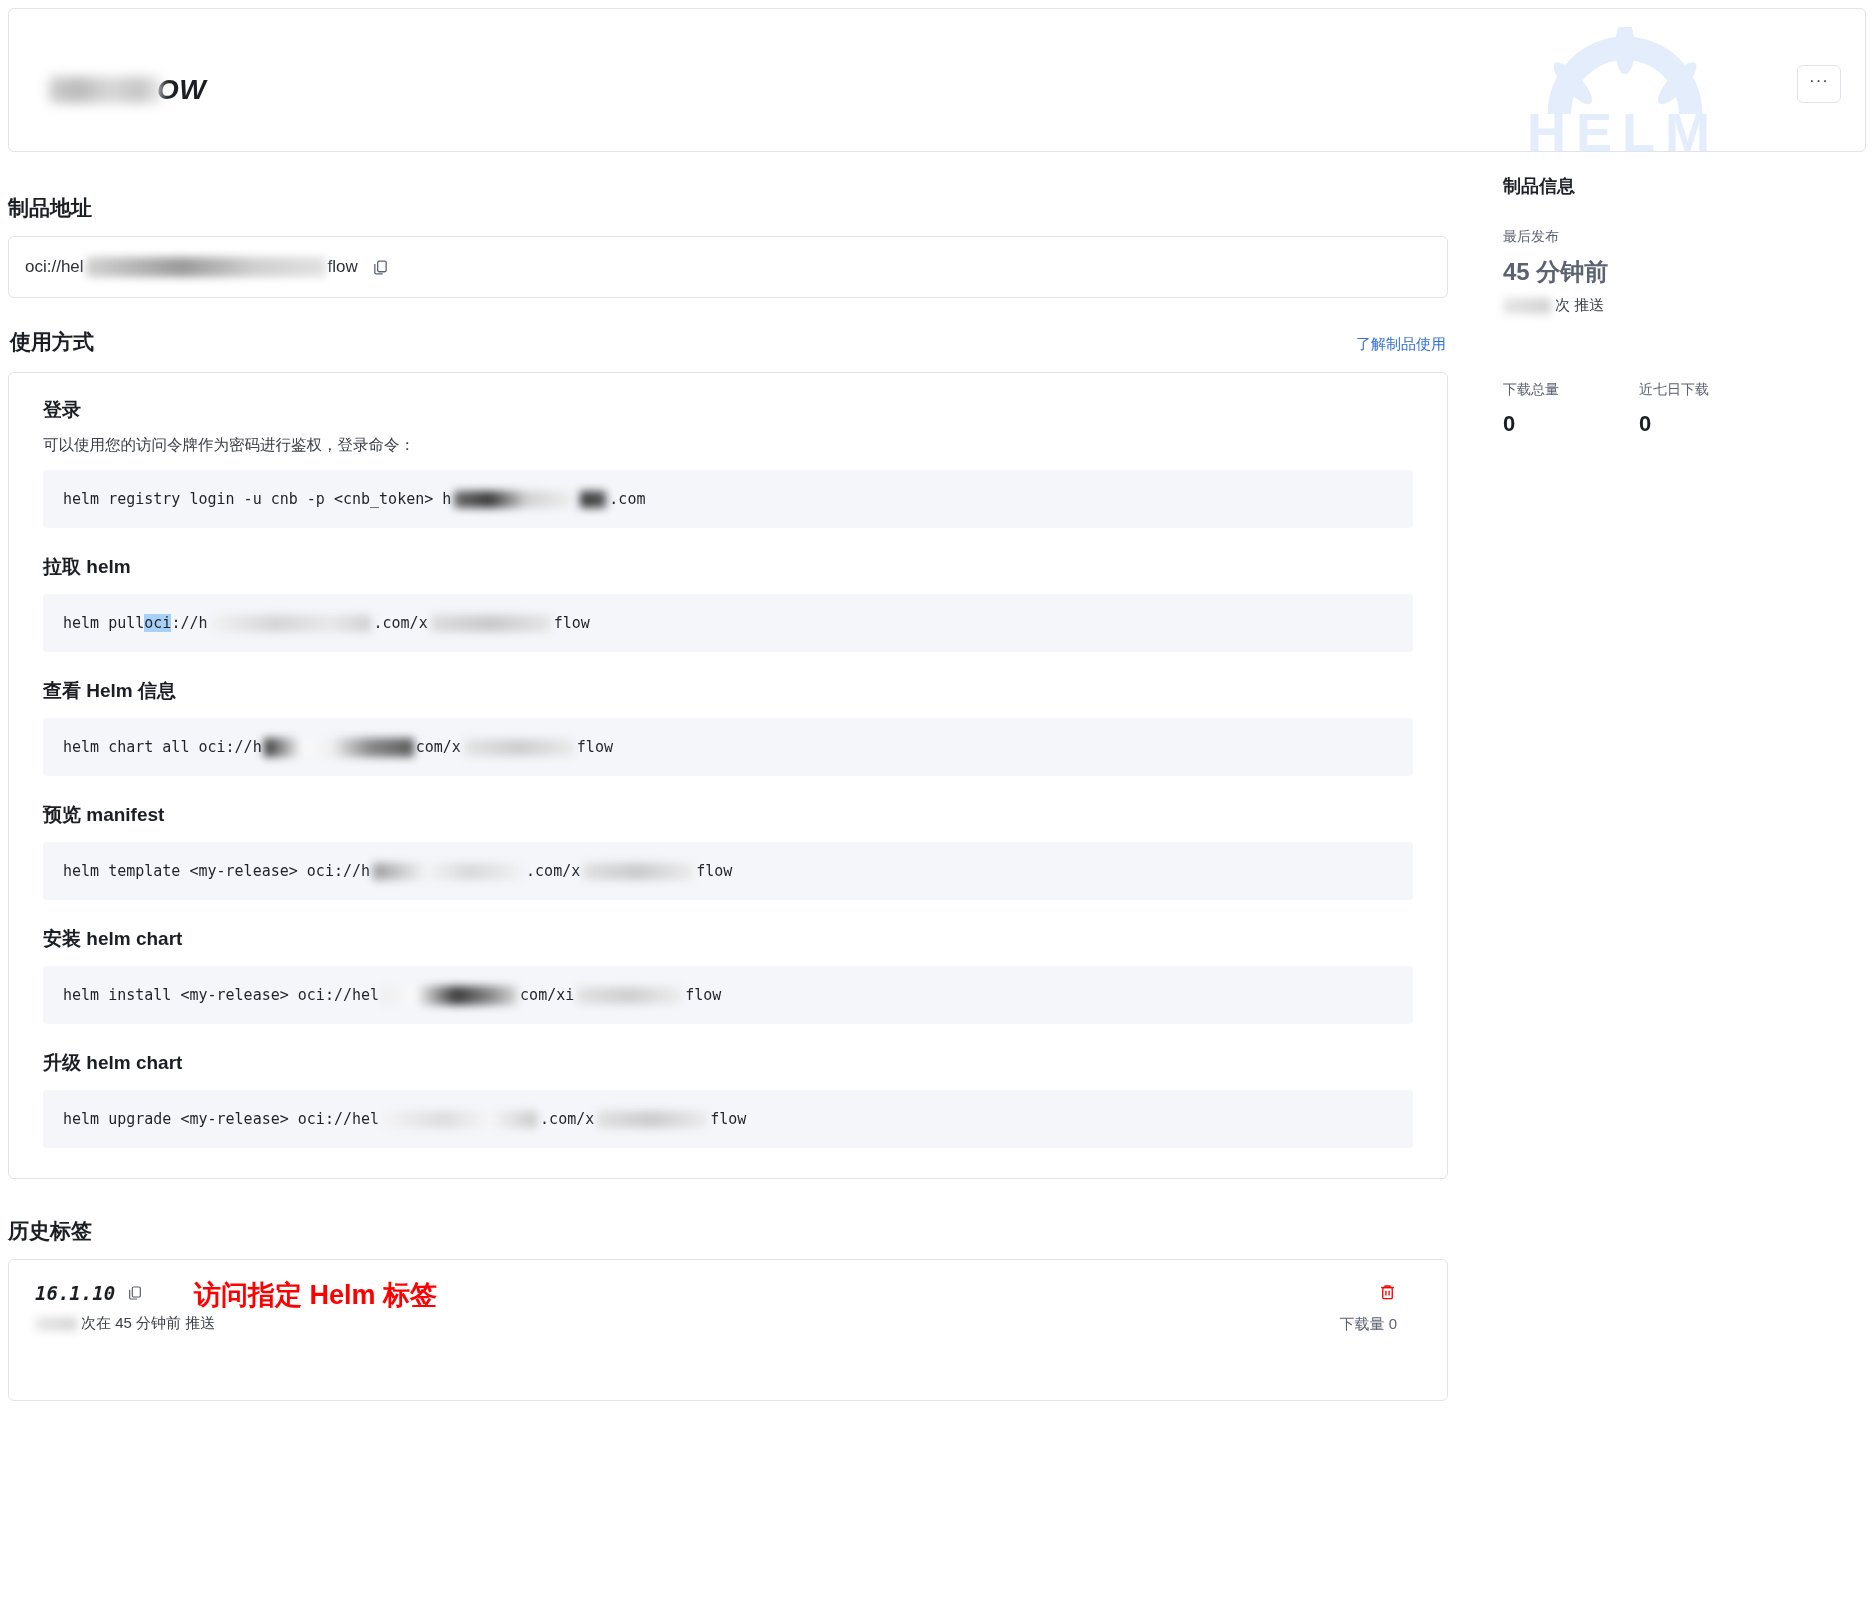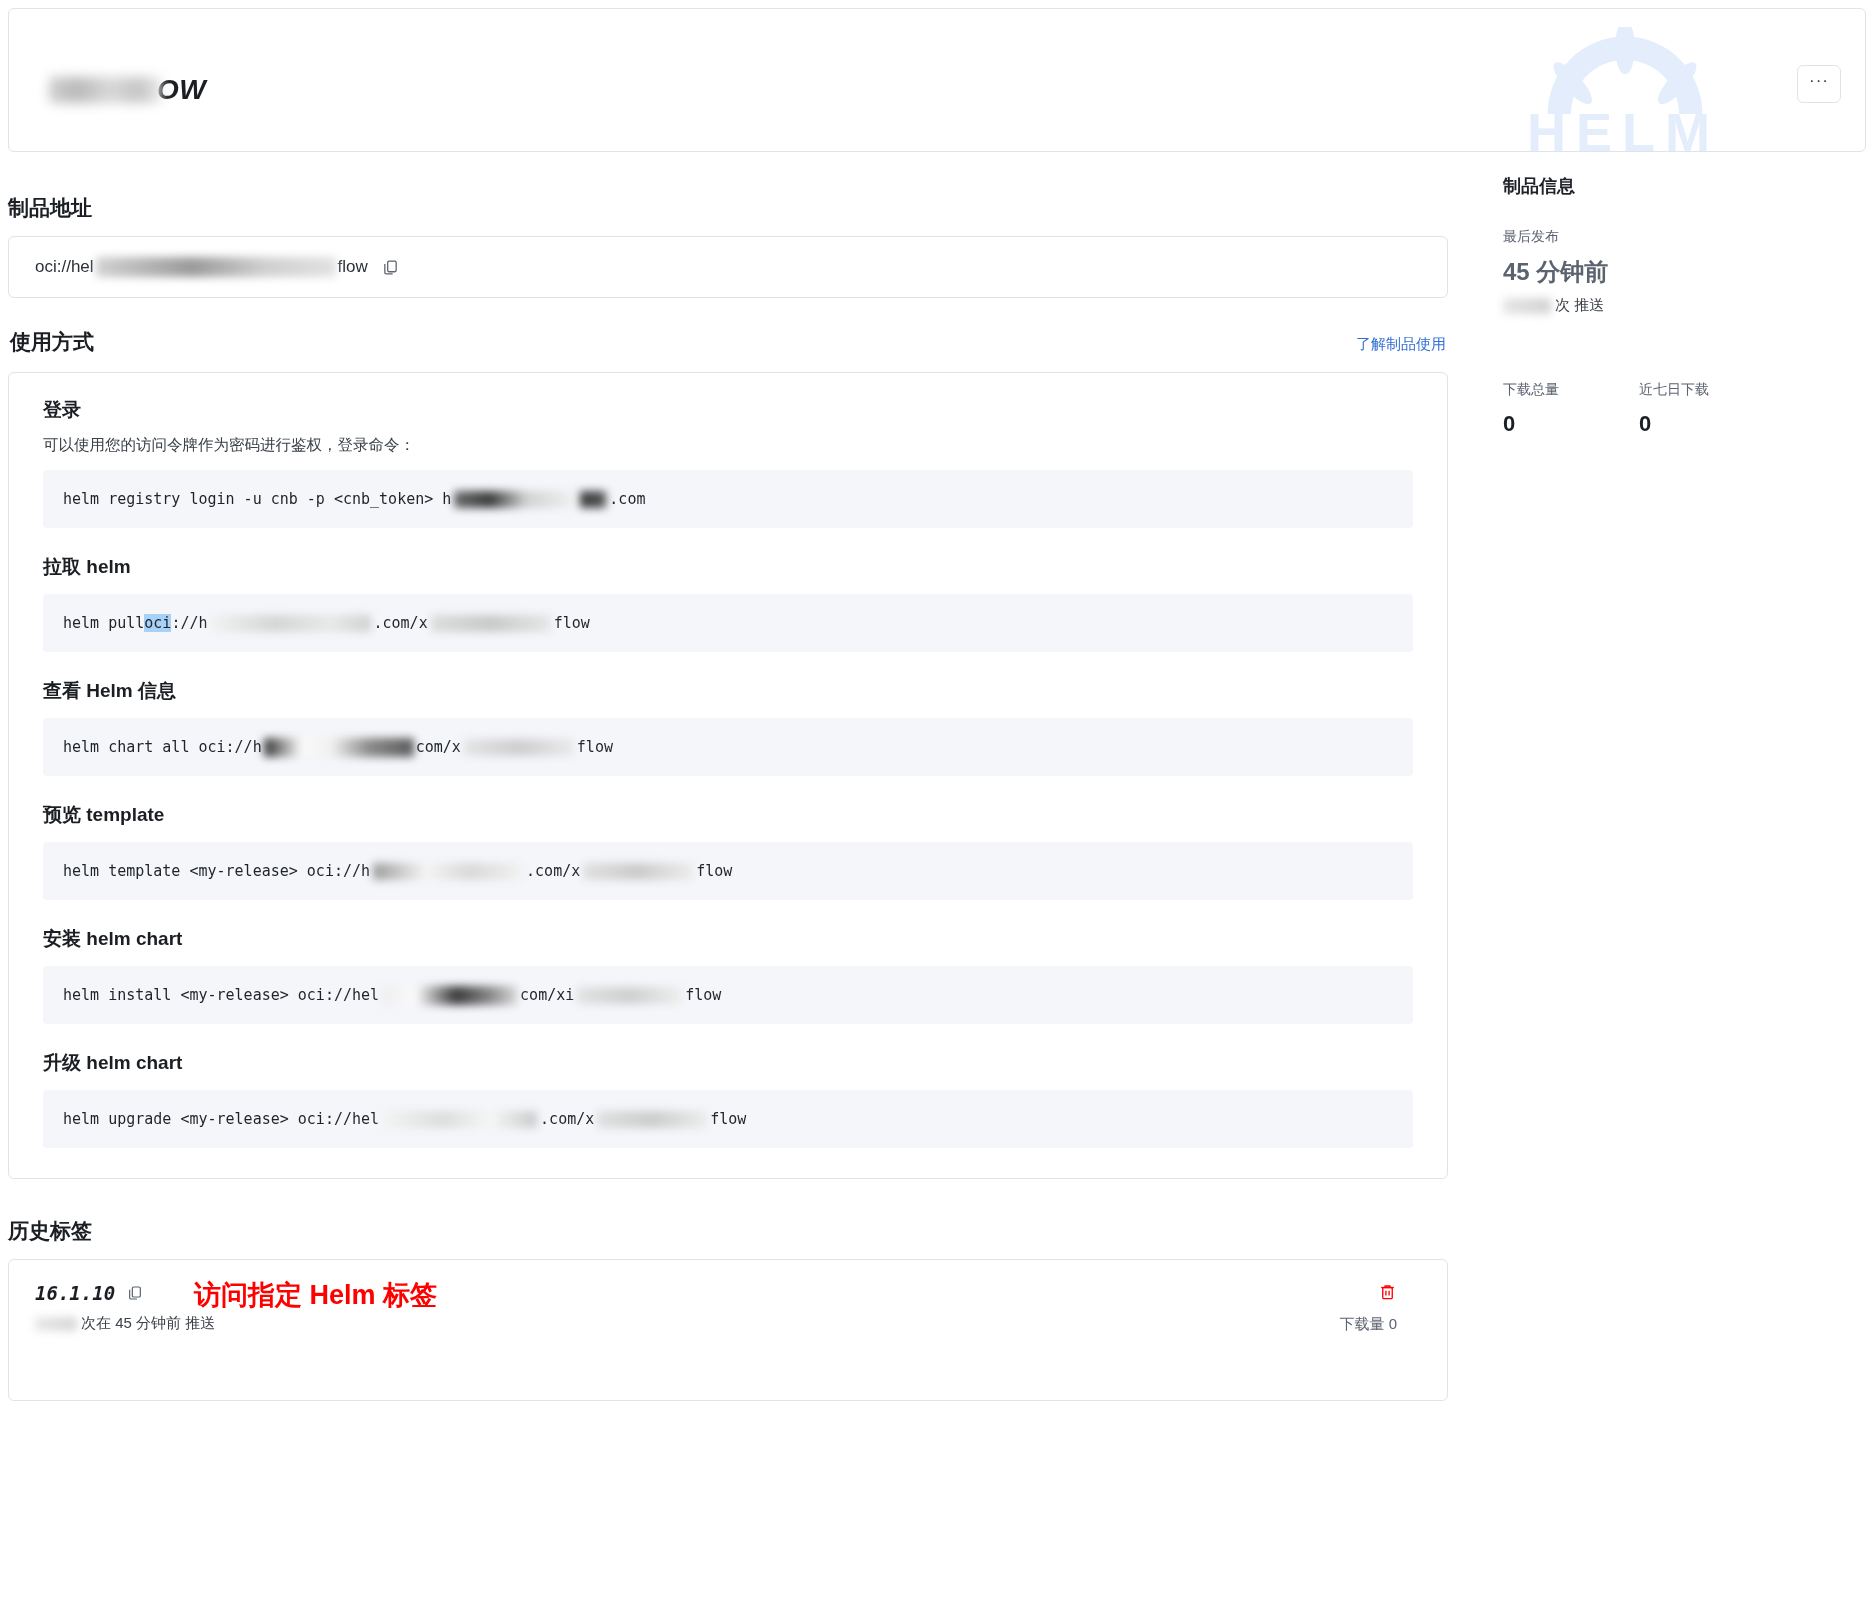--- a/index.html
+++ b/index.html
@@ -99,21 +99,21 @@
   .sec-link {
     font-size: 15px; color: #3370d4; text-decoration: none; cursor: pointer;
   }
 
   .addr-box {
     border: 1px solid #dfe3ec;
     border-radius: 6px;
     background: #fff;
     height: 62px;
     display: flex; align-items: center;
-    padding: 0 26px;
+    padding: 0 16px;
     font-size: 17px;
     color: #2c3138;
   }
   .addr-text { display: flex; align-items: center; white-space: nowrap; }
 
   .usage-card {
     border: 1px solid #dfe3ec;
     border-radius: 6px;
     background: #fff;
     padding: 24px 34px 30px 34px;
@@ -258,21 +258,21 @@
 
           <h3 class="cmd-title spaced">查看 Helm 信息</h3>
           <div class="code-block">
             <span>helm chart all oci://h</span>
               <span class="blur-sm" style="width:150px;height:19px;margin:0 2px;background:linear-gradient(90deg,#2f2f2f,#fafafa 25%,#f0f0f0 45%,#8a8a8a 70%,#5a5a5a)"></span>
               <span>com/x</span>
               <span class="blur-sm" style="width:110px;height:17px;margin:0 3px;background:linear-gradient(90deg,#e4e4e4,#cdcdcd 50%,#eaeaea)"></span>
               <span>flow</span>
           </div>
 
-          <h3 class="cmd-title spaced">预览 template</h3>
+          <h3 class="cmd-title spaced">预览 manifest</h3>
           <div class="code-block">
             <span>helm template &lt;my-release&gt; oci://h</span>
               <span class="blur-sm" style="width:150px;height:17px;margin:0 3px;background:linear-gradient(90deg,#9a9a9a,#f4f4f4 35%,#d8d8d8 65%,#f2f2f2)"></span>
               <span>.com/x</span>
               <span class="blur-sm" style="width:110px;height:17px;margin:0 3px;background:linear-gradient(90deg,#e0e0e0,#cacaca 50%,#ececec)"></span>
               <span>flow</span>
           </div>
 
           <h3 class="cmd-title spaced">安装 helm chart</h3>
           <div class="code-block">

